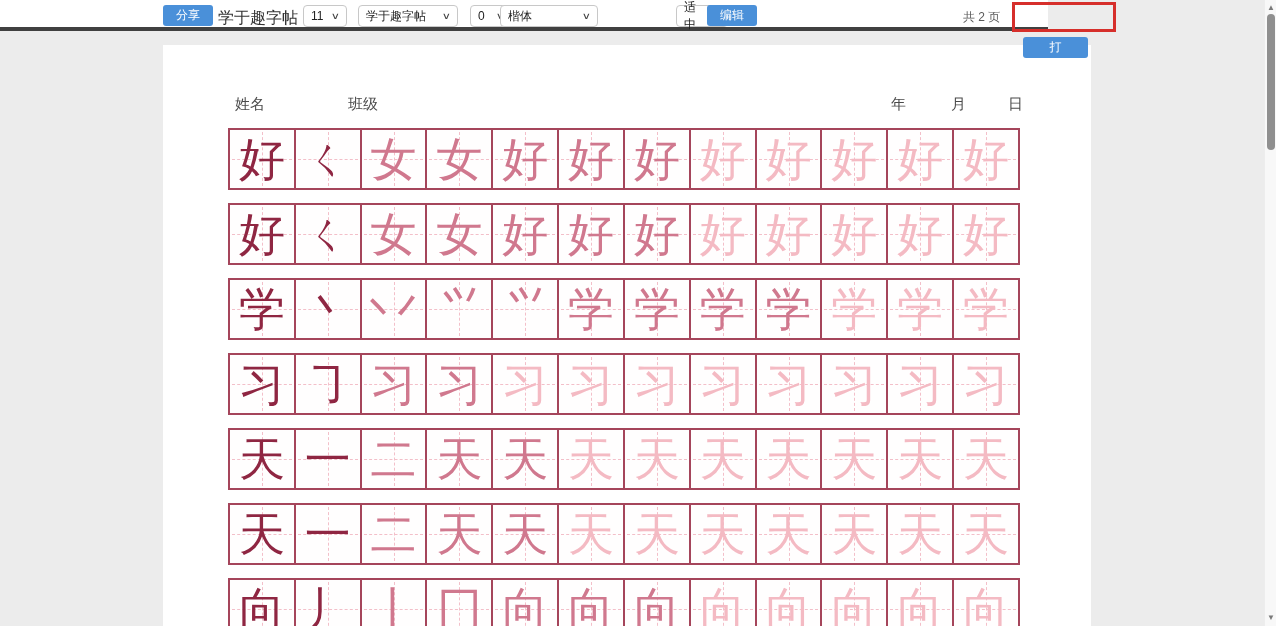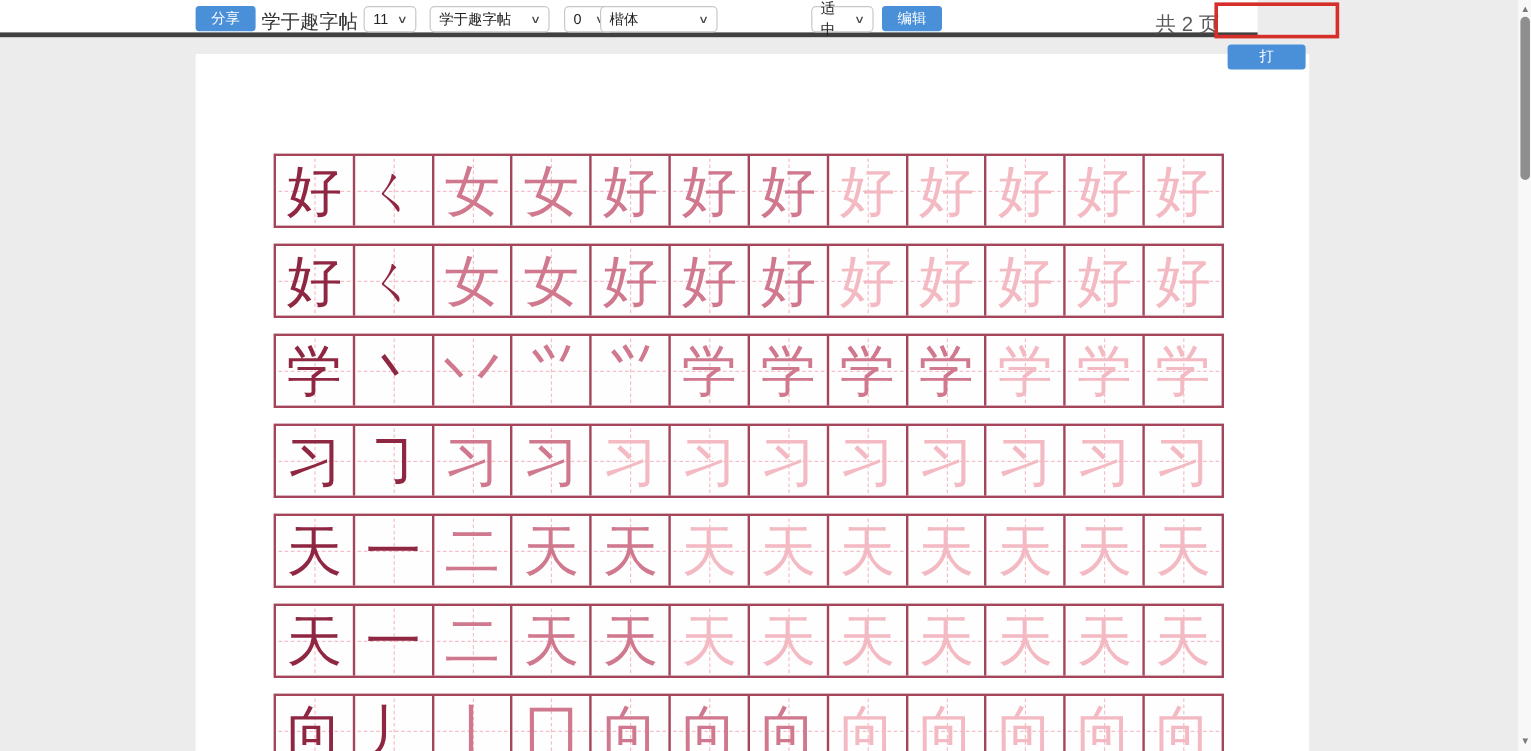--- a/index.html
+++ b/index.html
@@ -12,21 +12,21 @@
     background:#ffffff; border-bottom:4px solid #404040; z-index:5; }
   .btn-blue { position:absolute; top:5px; height:21px; background:var(--accent);
     color:#fff; font-size:12px; border:none; border-radius:3px; padding:0 13px;
     line-height:21px; cursor:pointer; font-family:"Liberation Sans",sans-serif; }
   .site-name { position:absolute; left:218px; top:8px; font-size:16px; color:#333; }
   .sel { position:absolute; top:5px; height:22px; background:#fff;
     border:1px solid #c8c8c8; border-radius:4px; font-size:12px; color:#222;
     display:flex; align-items:center; justify-content:space-between;
     padding:0 7px; cursor:pointer; }
   .sel .chev { font-size:9px; color:#444; margin-left:6px; transform:scaleX(1.4); }
-  .page-count { position:absolute; left:963px; top:9px; font-size:17px; color:#5a5a5a; }
+  .page-count { position:absolute; left:963px; top:9px; font-size:12px; color:#5a5a5a; }
   .highlight-box { position:absolute; left:1012px; top:2px; width:104px; height:30px;
     border:3px solid var(--highlight); z-index:6; pointer-events:none; }
   .print-btn { left:1023px; z-index:7;margin-top:32px; }
 
   
   .scrollbar { position:absolute; right:0; top:0; width:12px; height:626px;
     background:#f8f8f8; border-left:1px solid #ededed; z-index:8; }
   .scroll-arrow { position:absolute; left:0; width:12px; height:12px; font-size:8px;
     color:#7a7a7a; text-align:center; line-height:12px; cursor:pointer; }
   .scroll-up { top:2px; } .scroll-down { bottom:2px; }
@@ -79,29 +79,36 @@
     </div>
     <div class="sel" style="left:500px;width:98px">
       <span>楷体</span>
       <span class="chev">∨</span>
     </div>
     <div class="sel" style="left:676px;width:52px">
       <span>适中</span>
       <span class="chev">∨</span>
     </div>
 
-    <button class="btn-blue" style="left:735px">编辑</button>
+    <button class="btn-blue" style="left:707px">编辑</button>
 
     <span class="page-count">共 2 页</span>
     <button class="btn-blue print-btn">打印|PDF</button>
   </div>
 
   <div class="highlight-box"></div>
 
   <div class="paper">
+    <div class="sheet-header">
+      <span class="h-name">姓名</span>
+      <span class="h-class">班级</span>
+      <span class="h-year">年</span>
+      <span class="h-month">月</span>
+      <span class="h-day">日</span>
+    </div>
     <div class="grid">
         <div class="row">
           <div class="cell">
             <span class="glyph s-d">好</span>
           </div>
           <div class="cell">
             <span class="glyph s-d">ㄑ</span>
           </div>
           <div class="cell">
             <span class="glyph s-m">女</span>

